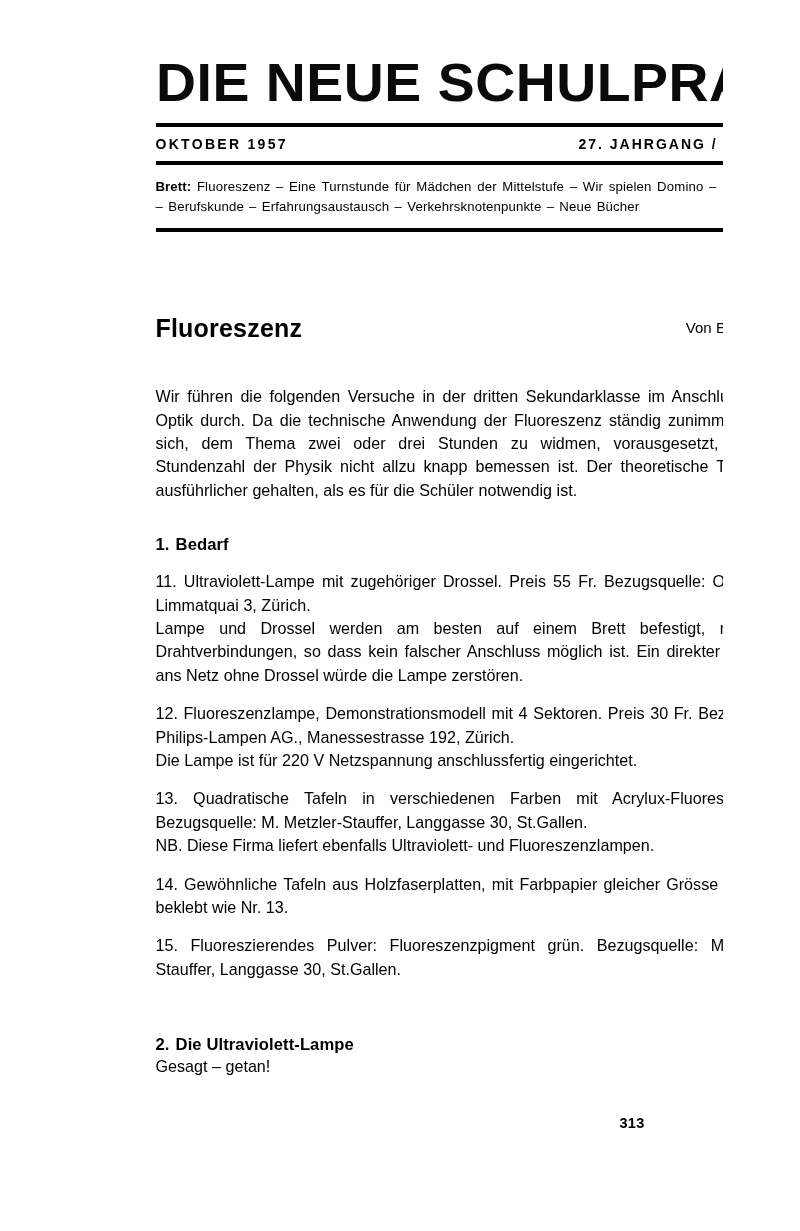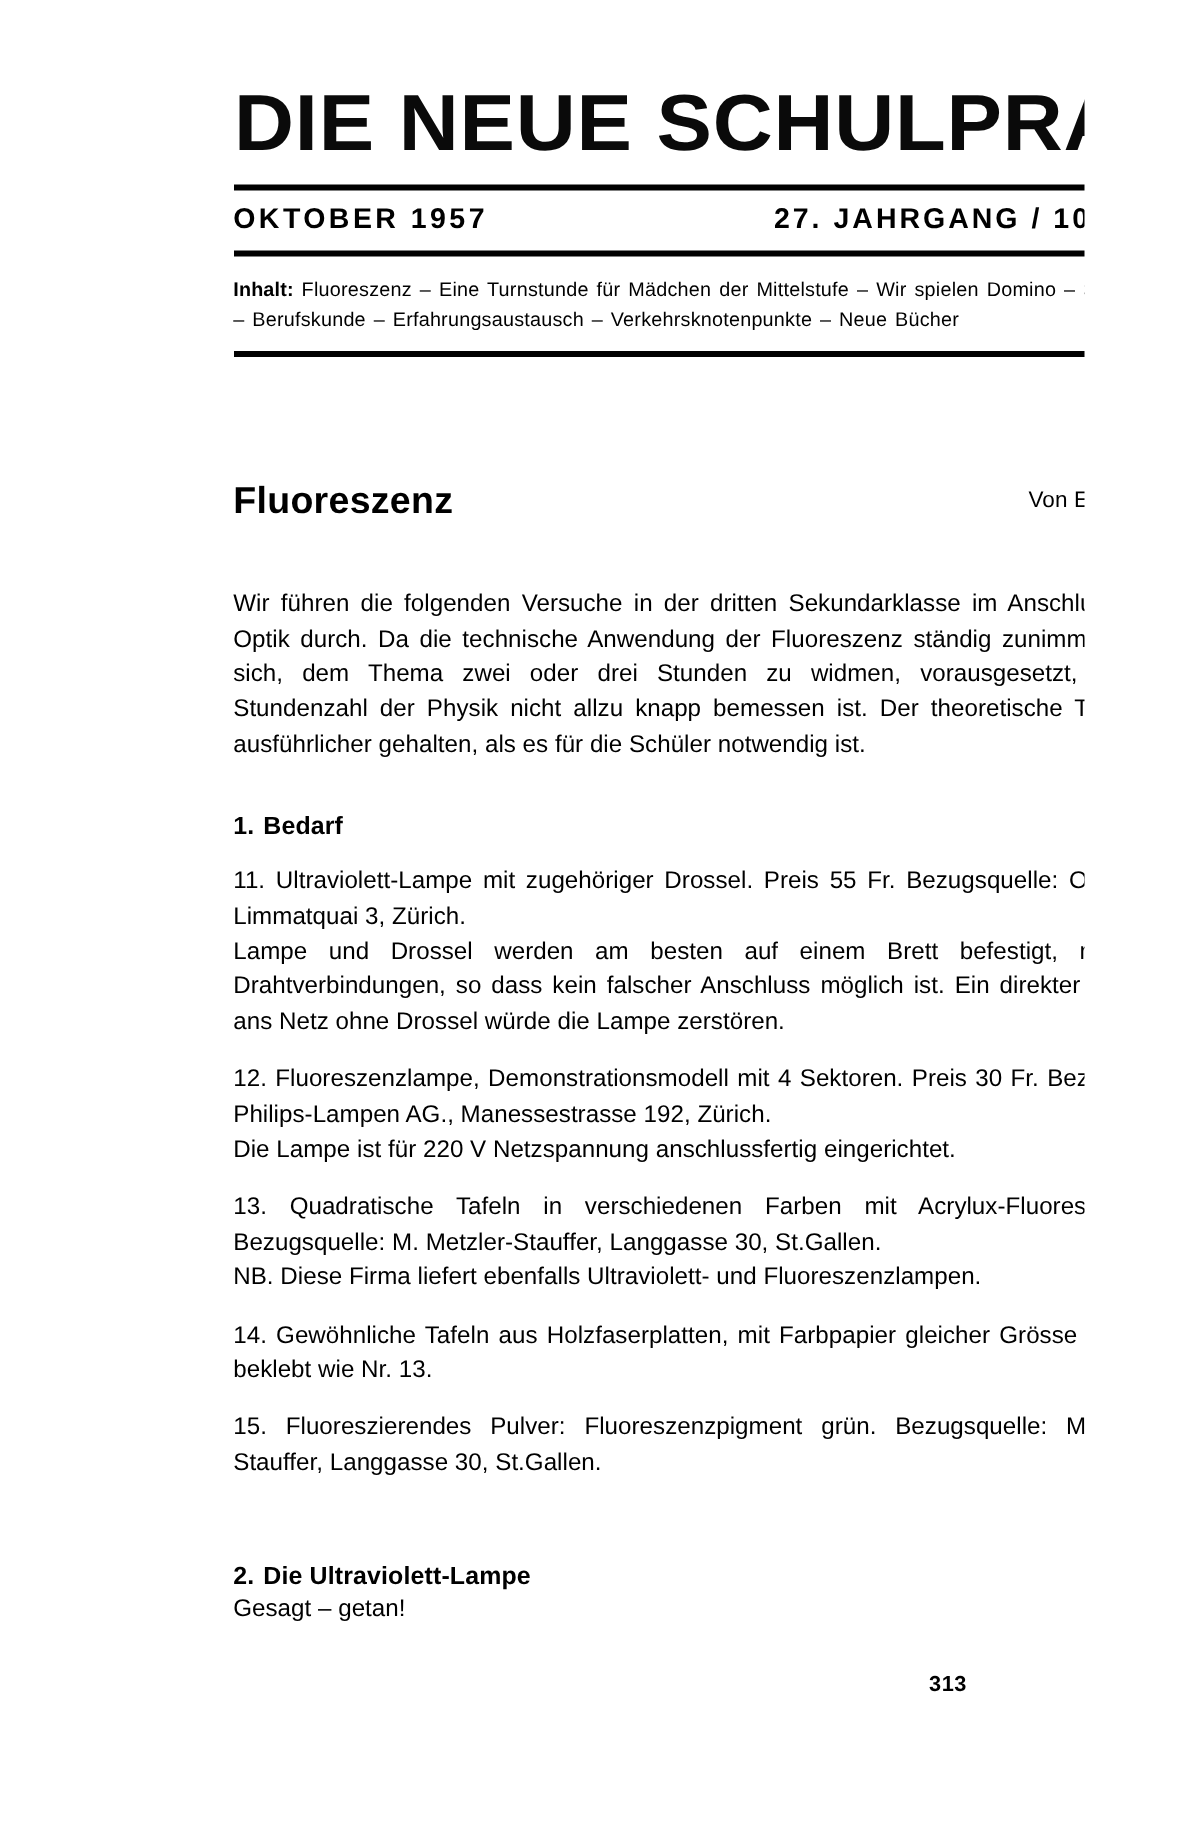--- a/index.html
+++ b/index.html
@@ -52,21 +52,21 @@
   .rule-mid   { margin-top: 9px; }
   .rule-bottom{ margin-top: 11px; }
 
   
   .issueline {
     display: flex;
     justify-content: space-between;
     align-items: center;
     margin-top: 9px;
     margin-bottom: 0;
-    font-size: 19px;
+    font-size: 14px;
     font-weight: 600;
     letter-spacing: 2.3px;
     white-space: nowrap;
   }
   .issueline .right { letter-spacing: 2.0px; }
 
   
   .toc {
     margin-top: 12px;
     font-size: 13.2px;
@@ -149,21 +149,21 @@
     <div class="rule rule-top"></div>
 
     <div class="issueline">
       <span class="left">OKTOBER 1957</span>
       <span class="right">27. JAHRGANG / 10. HEFT</span>
     </div>
 
     <div class="rule rule-mid"></div>
 
     <div class="toc">
-      <span class="label">Inhalt:</span>
+      <span class="label">Brett:</span>
       <span>Fluoreszenz – Eine Turnstunde für Mädchen der Mittelstufe – Wir spielen Domino – Satzzeichen! – Berufskunde – Erfahrungsaustausch – Verkehrsknotenpunkte – Neue Bücher</span>
     </div>
 
     <div class="rule rule-bottom"></div>
 
     <div class="article">
 
       <div class="article-head">
         <h1 class="article-title">Fluoreszenz</h1>
         <div class="article-author">Von Ernst Wolfer</div>

